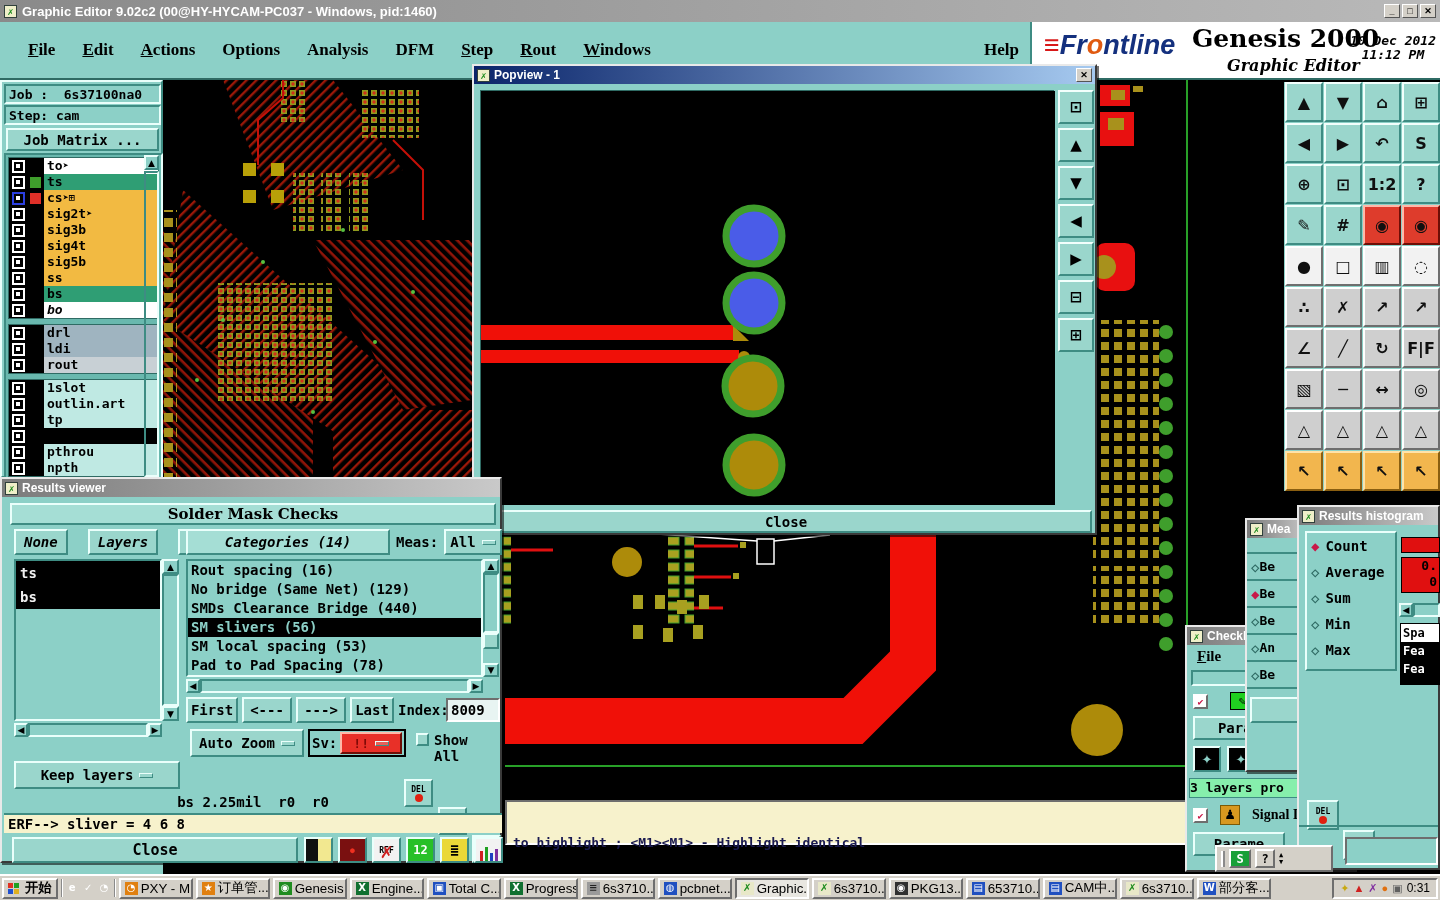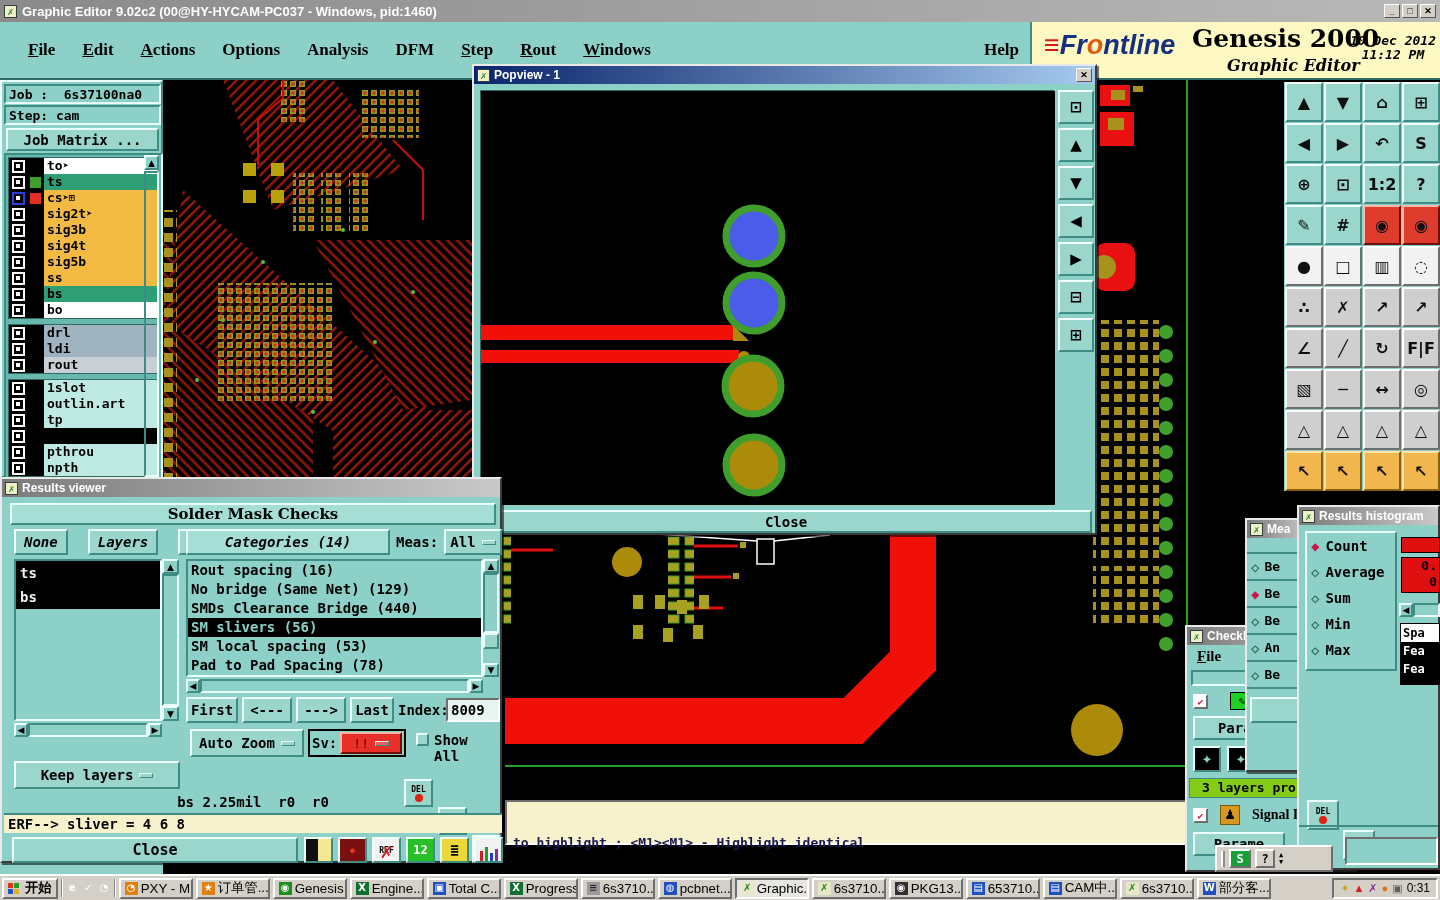--- a/index.html
+++ b/index.html
@@ -28,21 +28,21 @@
             display:flex;align-items:center;gap:5px;padding:0 4px;color:#fff;
             font:bold 13px "Liberation Sans",sans-serif}
   .wbtn{width:16px;height:14px;background:#D4D0C8;border:1px solid;border-color:#fff #555 #555 #fff;
         color:#000;font:bold 9px/12px "Liberation Sans",sans-serif;text-align:center;margin-left:2px}
   #menubar{left:0;top:22px;width:1030px;height:58px;background:#8CD0C7;border-bottom:2px solid #2F6B64;
            display:flex;align-items:center;gap:27px;padding-left:28px;
            font:bold 17px "Liberation Serif",serif}
   .menu-item{cursor:default}
   .menu-item.on::first-letter{text-decoration:underline}
   #help-menu{position:absolute;left:984px;top:40px;font:bold 17px "Liberation Serif",serif}
-  #brand{left:1030px;top:22px;width:410px;height:58px;background:#fef9c3;border-bottom:2px solid #2F6B64;
+  #brand{left:1030px;top:22px;width:410px;height:58px;background:#ffffff;border-bottom:2px solid #2F6B64;
          border-left:2px solid #3E8C83}
   #logo{position:absolute;left:12px;top:8px;font:bold italic 27px "Liberation Sans",sans-serif;color:#14307E}
   #logo .bars{color:#D81818;font-style:normal}
   #logo .o{color:#E05A10}
   #prodname{position:absolute;left:160px;top:2px;font:bold 25px "DejaVu Serif",serif}
   #branddate{position:absolute;right:4px;top:12px;text-align:center;
              font:bold italic 13px "DejaVu Sans Mono",monospace;line-height:14px}
   #brandapp{position:absolute;left:195px;top:34px;font:bold italic 16px "DejaVu Serif",serif}
   
   #left-panel{left:0;top:80px;width:163px;height:398px;background:#8CD0C7;z-index:10}
@@ -90,21 +90,21 @@
   .ddash{width:14px;height:5px;background:#9AD6CC;border:1px solid;border-color:#EAFFFB #3E8C83 #3E8C83 #EAFFFB;margin-left:6px}
   .smicon{width:29px;height:26px;border:2px solid;border-color:#EAFFFB #3E8C83 #3E8C83 #EAFFFB;
           background:#9AD6CC;display:flex;align-items:center;justify-content:center;position:relative;
           font:bold 8px "DejaVu Sans Mono",monospace}
   .dot{width:8px;height:8px;border-radius:50%}
   
   #win-hist{left:1297px;top:505px;width:143px;height:365px;z-index:40}
   .hrow{display:flex;align-items:center;gap:6px;height:26px;font:bold 14px "DejaVu Sans Mono",monospace;padding-left:4px}
   .radio::before{content:"◇";color:#2F6B64;font-size:14px}
   .hrow.on .radio::before{content:"◆";color:#C81848}
-  .mrow{display:flex;align-items:center;gap:5px;height:27px;font:bold 13px "DejaVu Sans Mono",monospace;
+  .mrow{display:flex;align-items:center;height:27px;font:bold 13px "DejaVu Sans Mono",monospace;
         border-bottom:2px solid #3E8C83;padding-left:4px;background:#8CD0C7}
   .mrow.on .radio::before{content:"◆";color:#C81848}
   
   #win-checklist{left:1185px;top:625px;width:172px;height:247px;z-index:20}
   
   #win-measure{left:1245px;top:518px;width:66px;height:254px;z-index:35}
   
   #messages{left:505px;top:800px;width:690px;height:45px;background:#F7F2CC;z-index:5;
             border:2px solid;border-color:#6E6E6E #FFFFFF #FFFFFF #6E6E6E;
             font:bold 13px/15px "DejaVu Sans Mono",monospace;color:#1A1A50;padding:3px 6px;white-space:pre}
@@ -451,21 +451,21 @@
             <span class="lcb">
               <span class="lcbo" style="background-color: rgb(255, 255, 255);">
                 <span class="lcbi">
                   <span class="lcbd"></span>
                 </span>
               </span>
             </span>
             <span class="lsw">
               <span class="lswc"></span>
             </span>
-            <span class="lname" style="background-color: rgb(255, 255, 255);">
+            <span class="lname" style="background-color: rgb(255, 255, 255); font-style: italic;">
               <span>bo</span>
               <span class="licon"></span>
             </span>
           </div>
         </div>
       <div class="lgroup">
 
           <div class="lrow">
             <span class="lcb">
               <span class="lcbo" style="background-color: rgb(255, 255, 255);">
@@ -1020,21 +1020,21 @@
     </div>
     <button class="btn rt" style="margin:2px 6px;width:92px;height:24px">Param</button>
     <div style="display:flex;gap:6px;padding:4px 6px">
 
         <button class="rt" style="width:28px;height:26px;background:#000;color:#8CD0C7;font:bold 13px 'DejaVu Sans',sans-serif"><span>✦</span></button>
 
         <button class="rt" style="width:28px;height:26px;background:#000;color:#8CD0C7;font:bold 13px 'DejaVu Sans',sans-serif"><span>✦</span></button>
 
         <button class="rt" style="width:28px;height:26px;background:#000;color:#8CD0C7;font:bold 13px 'DejaVu Sans',sans-serif"><span>✦</span></button>
       </div>
-    <div style="margin:2px 2px;height:20px;background:#84cc16;border:1px solid #3E8C83;font:bold 13px/18px 'DejaVu Sans Mono',monospace;padding-left:12px;white-space:nowrap;overflow:hidden">3 layers pro</div>
+    <div style="margin:2px 2px;height:20px;background:#86efac;border:1px solid #3E8C83;font:bold 13px/18px 'DejaVu Sans Mono',monospace;padding-left:0;white-space:nowrap;overflow:hidden">3 layers pro</div>
     <div style="display:flex;align-items:center;gap:12px;padding:5px 6px">
       <span class="rg" style="width:15px;height:15px;background:#fff;color:#C81848;font:bold 10px/11px monospace;text-align:center">✔</span>
       <span style="width:20px;height:20px;background:#D89820;border:1px solid #7A5A08;text-align:center;font:13px/18px 'DejaVu Sans',sans-serif">♟</span>
       <span style="font:bold 14px 'Liberation Serif',serif;white-space:nowrap">Signal I</span>
     </div>
     <button class="btn rt" style="margin:2px 6px;width:92px;height:24px">Parame</button>
   </div>
 
   <div id="win-hist" class="abs win">
     <div class="tbar tb-ina">

